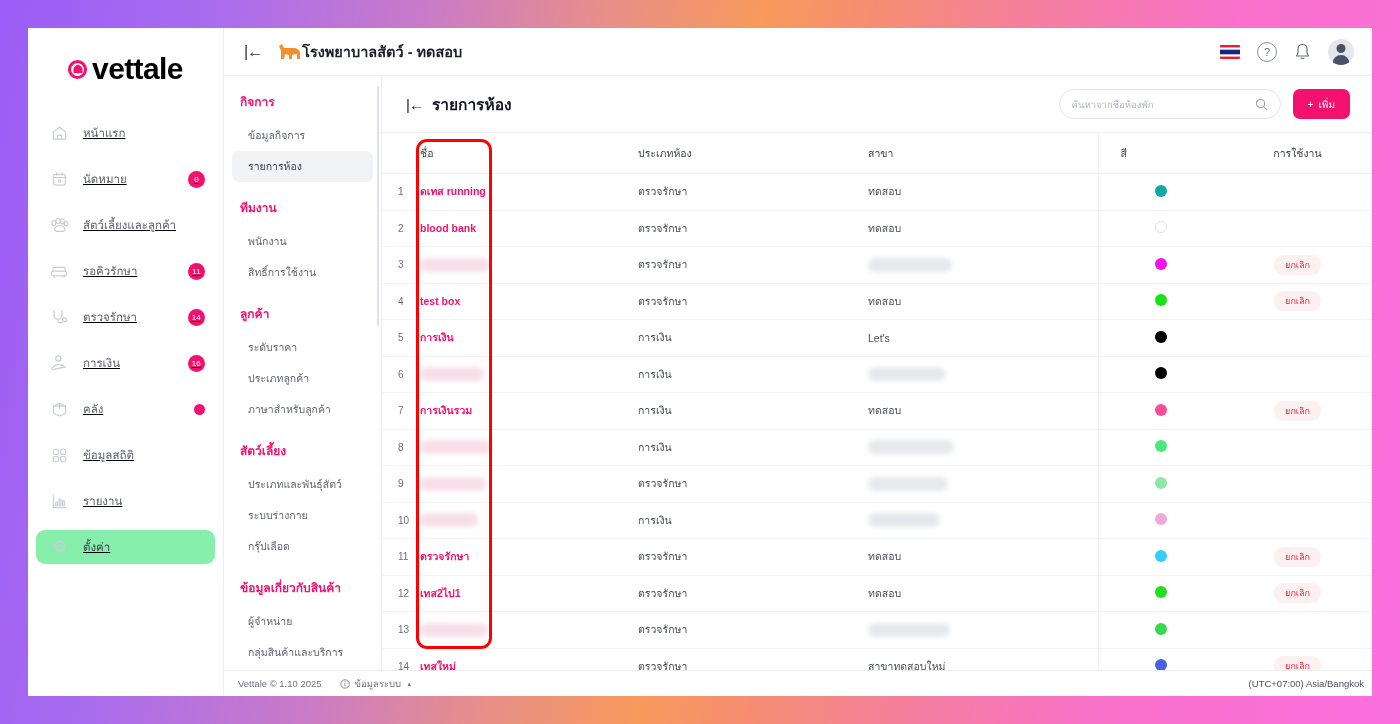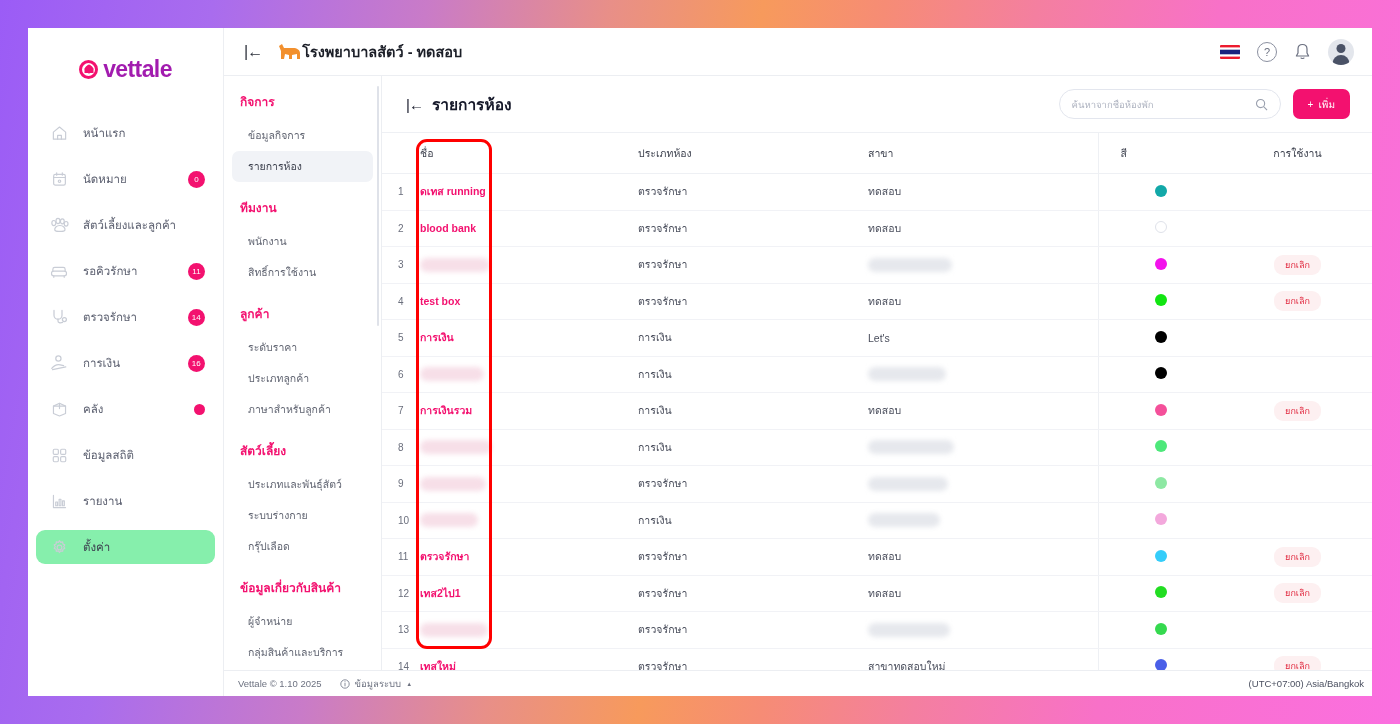--- a/index.html
+++ b/index.html
@@ -13,22 +13,22 @@
 
   
   .sidebar { width: 196px; flex: 0 0 196px; background:#fff; border-right:1px solid #eceef2;
              display:flex; flex-direction:column; }
   .brand { height: 50px; display:flex; align-items:center; justify-content:center; gap:5px; margin-top:16px; }
   .brand-mark { width:19px; height:19px; border-radius:50%; border:3.5px solid #F3116F; position:relative; }
   .brand-mark:after { content:""; position:absolute; left:50%; top:52%; transform:translate(-50%,-50%) rotate(-45deg);
       width:7px; height:7px; background:#F3116F; border-radius:1px; }
   .brand-mark:before { content:""; position:absolute; left:50%; top:52%; transform:translate(-50%,-50%);
       width:9px; height:8px; background:#F3116F; border-radius:50% 50% 0 0 / 70% 70% 0 0; }
-  .brand-text { font-size:23px; font-weight:bold; letter-spacing:-0.6px; color:#a21caf; }
-  .nav { margin-top:22px; }
+  .brand-text { font-size:30px; font-weight:bold; letter-spacing:-0.6px; color:#000000; }
+  .nav { margin-top:22px;text-decoration:underline; }
   .nav-item { display:flex; align-items:center; height:34px; margin:0 8px 12px 8px; padding:0 10px;
       border-radius:9px; cursor:pointer; position:relative; }
   .nav-item.active { background:#86efac; }
   .nav-ico { width:26px; flex:0 0 26px; display:flex; align-items:center; justify-content:center; color:#C9CDD6; }
   .nav-label { flex:1; font-size:11.5px; color:#5c6070; margin-left:11px; }
   .nav-item.active .nav-label { color:#3d4150; }
   .badge { min-width:17px; height:17px; padding:0 4px; border-radius:9px; background:#F3116F; color:#fff;
       font-size:8px; display:flex; align-items:center; justify-content:center; letter-spacing:0.2px; }
   .badge.dot { min-width:11px; width:11px; height:11px; padding:0; }
 

